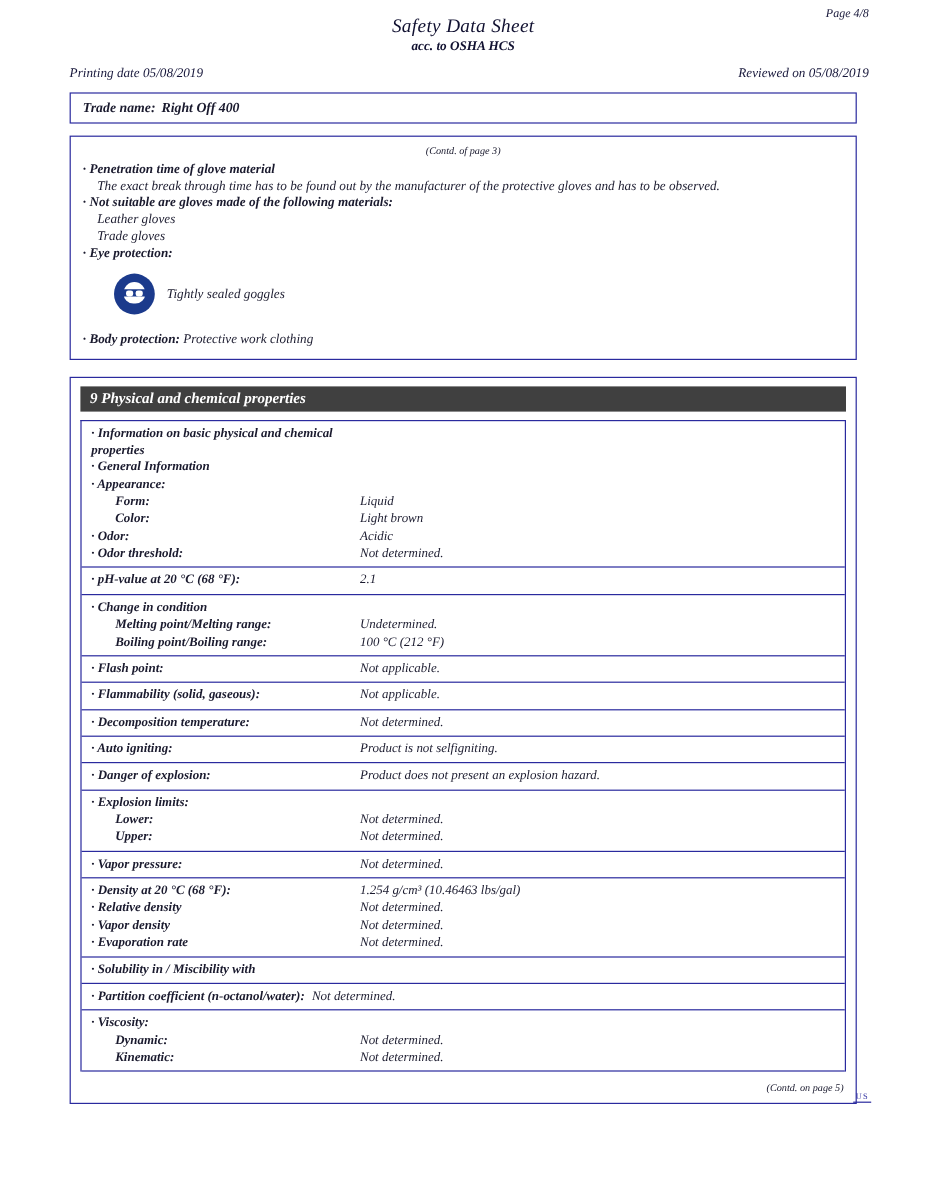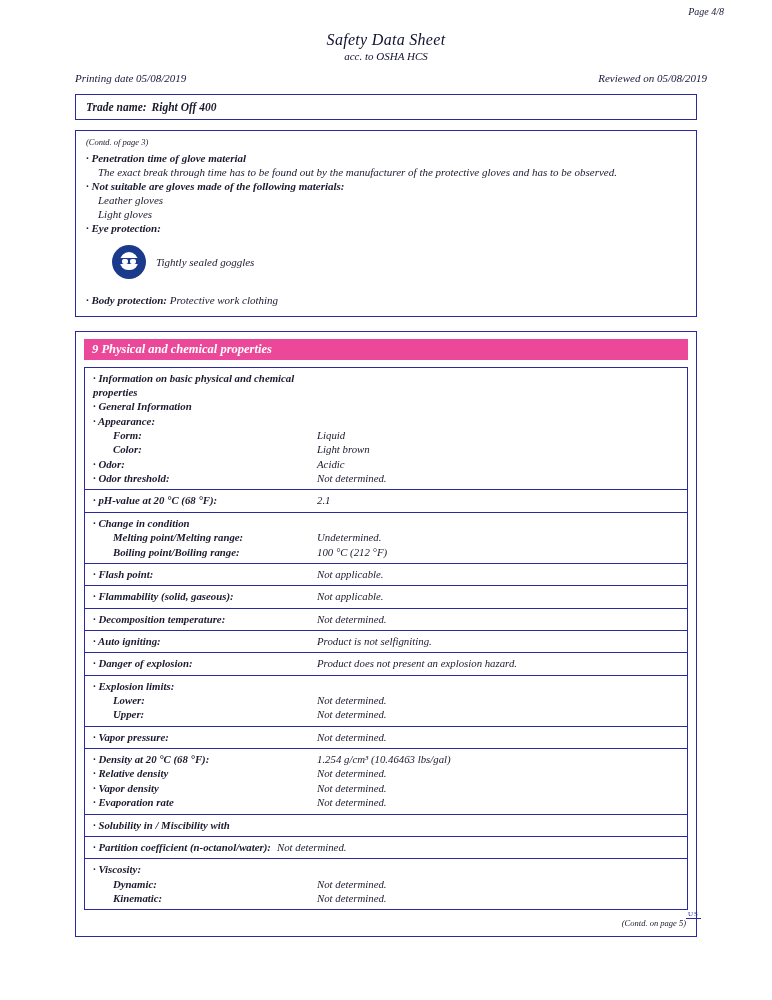--- a/index.html
+++ b/index.html
@@ -12,21 +12,21 @@
     height: 1000px;
     font-family: "Liberation Serif", serif;
     color: #1a1a2e;
     position: relative;
   }
   .page {
     position: relative;
     width: 772px;
     height: 924px;
     box-sizing: border-box;
-    padding: 17px;
+    padding: 0;
   }
   .page-number {
     position: absolute;
     top: 6px;
     right: 48px;
     font-style: italic;
     font-size: 10px;
     color: #1a1a3c;
   }
   .header-block {
@@ -35,21 +35,21 @@
   }
   .doc-title {
     font-size: 16px;
     font-weight: normal;
     font-style: italic;
     letter-spacing: 0.3px;
     color: #101030;
   }
   .doc-subtitle {
     font-size: 11px;
-    font-weight: normal;
+    font-weight: bold;
     font-style: italic;
     margin-top: 1px;
     color: #101030;
   }
   .meta-row {
     display: flex;
     justify-content: space-between;
     font-style: italic;
     font-size: 11px;
     margin: 10px 48px 0 58px;
@@ -70,21 +70,21 @@
     font-size: 11.5px;
   }
   .main-box {
     margin: 10px 58px 0 58px;
     border: 1.2px solid #2a2a9e;
     box-sizing: border-box;
     padding: 6px 10px 8px 10px;
     position: relative;
   }
   .contd-top {
-    text-align: left;
+    text-align: center;
     font-size: 8.5px;
     font-style: italic;
     margin-bottom: 4px;
   }
   .line {
     font-size: 11px;
     line-height: 1.28;
     font-style: italic;
   }
   .bullet {
@@ -147,21 +147,21 @@
     font-style: italic;
     font-size: 11px;
   }
   .section-box {
     margin: 14px 58px 0 58px;
     border: 1.2px solid #2a2a9e;
     box-sizing: border-box;
     padding: 7px 8px 8px 8px;
   }
   .section-header {
-    background: #ec4899;
+    background: #404040;
     color: #ffffff;
     font-style: italic;
     font-weight: bold;
     font-size: 12.5px;
     padding: 3px 8px;
     margin-bottom: 7px;
   }
   .props-table {
     border: 1px solid #2a2a9e;
     border-bottom: none;
@@ -194,21 +194,21 @@
   }
   .contd-bottom {
     text-align: right;
     font-size: 8.5px;
     font-style: italic;
     margin-top: 8px;
     padding-right: 2px;
   }
   .us-mark {
     position: absolute;
-    right: 71px;
+    right: 46px;
     font-size: 7px;
     color: #2a2a9e;
     border-bottom: 1px solid #2a2a9e;
     padding: 0 2px;
     letter-spacing: 1px;
   }
 </style>
 </head>
 <body>
 
@@ -231,21 +231,21 @@
     <span class="label" style="margin-left:5px;">Right Off 400</span>
   </div>
 
   <div class="main-box">
     <div class="contd-top">(Contd. of page 3)</div>
 
     <div class="line bullet">· Penetration time of glove material</div>
     <div class="line indent1 plain">The exact break through time has to be found out by the manufacturer of the protective gloves and has to be observed.</div>
     <div class="line bullet">· Not suitable are gloves made of the following materials:</div>
     <div class="line indent1 plain">Leather gloves</div>
-    <div class="line indent1 plain">Light gloves</div>
+    <div class="line indent1 plain">Trade gloves</div>
     <div class="line bullet">· Eye protection:</div>
 
     <div class="goggle-row">
       <div class="goggle-icon">
         <div class="face">
           <div class="head"></div>
           <div class="band"></div>
           <div class="lens-l"></div>
           <div class="lens-r"></div>
         </div>

